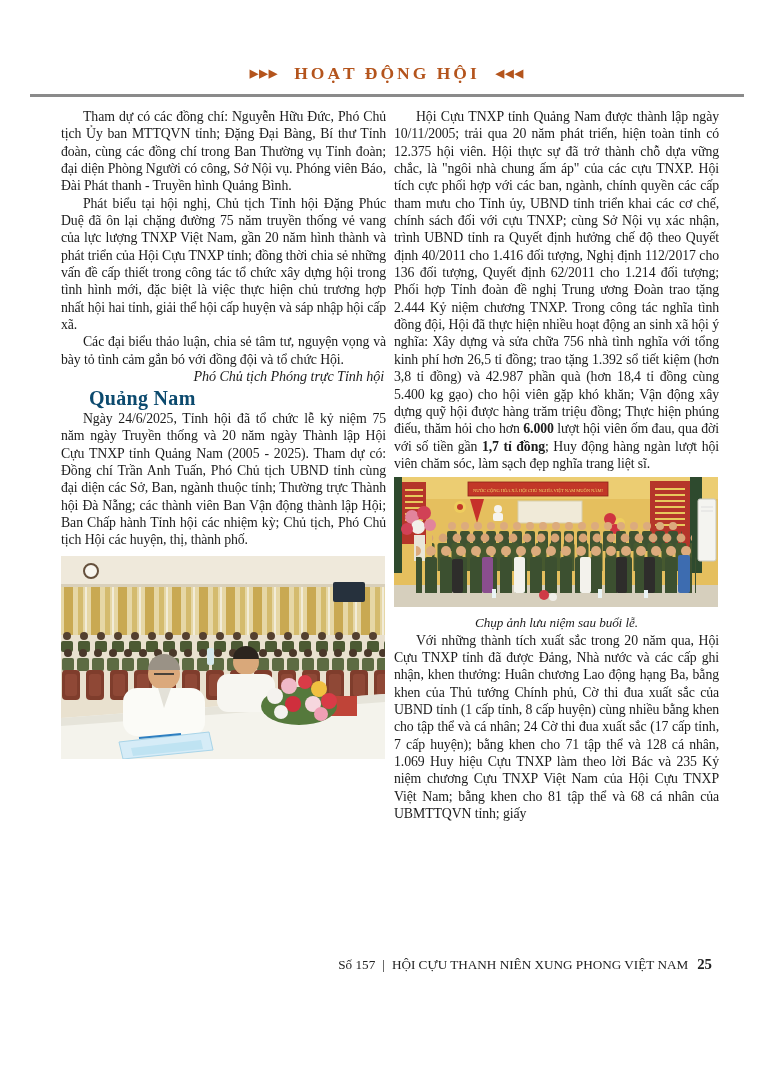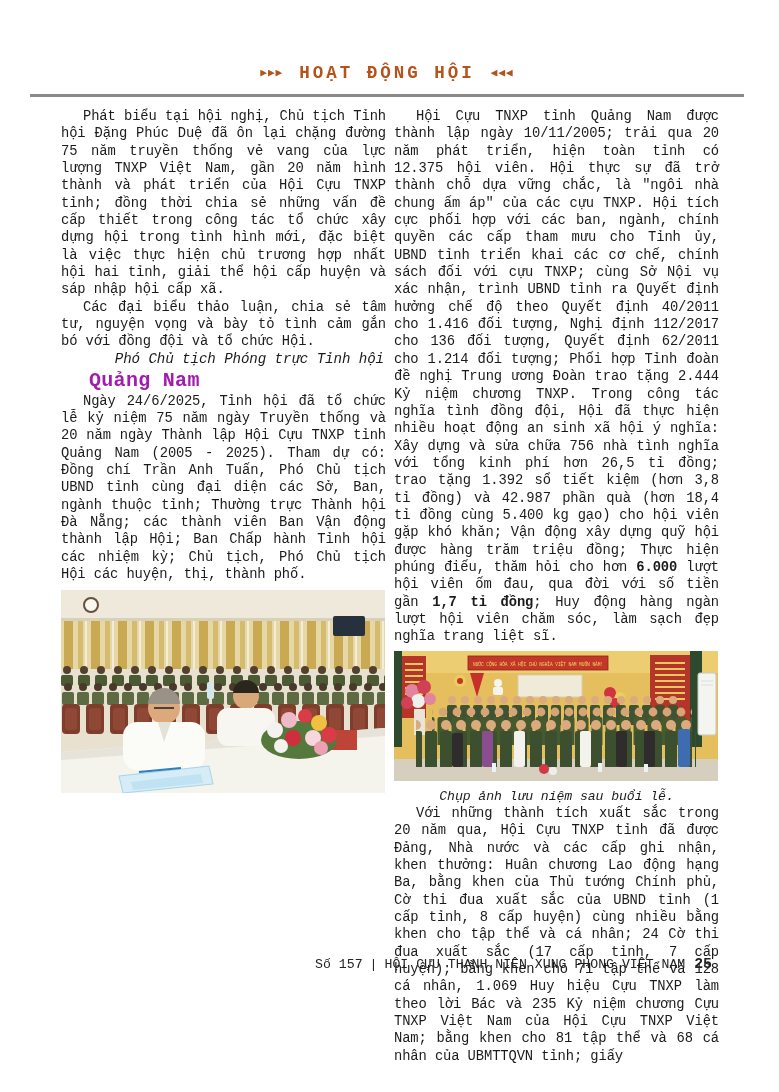--- a/index.html
+++ b/index.html
@@ -1,32 +1,32 @@
 <!DOCTYPE html>
 <html lang="vi"><head>
 <meta charset="utf-8">
 <style>
   html,body{margin:0;padding:0;background:#ffffff;}
   .page{position:relative;width:774px;height:1092px;background:#ffffff;overflow:hidden;
-        font-family:Liberation Mono, monospace;color:#1b1b1b;}
+        font-family:Liberation Serif, serif;color:#1b1b1b;}
   
   .hdr{position:absolute;top:63px;left:0;right:0;text-align:center;color:#b4541c;font-weight:bold;white-space:nowrap;}
   .hdr .arrows{font-size:11px;letter-spacing:1px;vertical-align:2px;}
   .hdr .title{font-size:17.5px;letter-spacing:3px;margin:0 16px;}
   .rule{position:absolute;top:94px;left:30px;right:30px;height:3px;background:#8a8a8a;}
   
   .col{position:absolute;top:108px;width:325px;font-size:13.8px;line-height:17.35px;
        text-align:justify;letter-spacing:-0.1px;}
   .col.left{left:61px;}
   .col.right{left:394px;}
   p.body{margin:0;text-indent:22px;}
   .b{font-weight:bold;}
   .author-name{margin:2px 2px 0 0;text-align:right;font-weight:bold;font-size:14.2px;}
   .author-title{margin:0 2px 0 0;text-align:right;font-style:italic;font-size:14.2px;}
-  .section-heading{margin:4px 0 3px 28px;color:#a21caf;font-weight:bold;font-size:20px;
+  .section-heading{margin:4px 0 3px 28px;color:#0c4a6e;font-weight:bold;font-size:20px;
                    letter-spacing:0.3px;text-align:left;text-indent:0;}
   figure{margin:0;}
   .fig-left{margin-top:7px;}
   .fig-right{margin-top:5px;}
   figcaption{margin-top:7px;text-align:center;font-style:italic;font-size:13.2px;text-indent:0;}
   .photo{display:block;}
   .after-caption{margin-top:17px;}
   
   .footer{position:absolute;top:956px;right:62px;white-space:nowrap;font-size:13.2px;color:#222;}
   .footer .sep{margin:0 7px;color:#222;}
@@ -36,20 +36,21 @@
 <body>
 
 <div class="page">
 
   <div class="hdr">
     <span class="arrows">▶▶▶</span><span class="title">HOẠT ĐỘNG HỘI</span><span class="arrows">◀◀◀</span>
   </div>
   <div class="rule"></div>
 
   <div class="col left">
+    <p class="body">Tham dự có các đồng chí: Nguyễn Hữu Đức, Phó Chủ tịch Ủy ban MTTQVN tỉnh; Đặng Đại Bàng, Bí thư Tỉnh đoàn, cùng các đồng chí trong Ban Thường vụ Tỉnh đoàn; đại diện Phòng Người có công, Sở Nội vụ. Phóng viên Báo, Đài Phát thanh - Truyền hình Quảng Bình.</p>
     <p class="body">Phát biểu tại hội nghị, Chủ tịch Tỉnh hội Đặng Phúc Duệ đã ôn lại chặng đường 75 năm truyền thống vẻ vang của lực lượng TNXP Việt Nam, gần 20 năm hình thành và phát triển của Hội Cựu TNXP tỉnh; đồng thời chia sẻ những vấn đề cấp thiết trong công tác tổ chức xây dựng hội trong tình hình mới, đặc biệt là việc thực hiện chủ trương hợp nhất hội hai tỉnh, giải thể hội cấp huyện và sáp nhập hội cấp xã.</p>
     <p class="body">Các đại biểu thảo luận, chia sẻ tâm tư, nguyện vọng và bày tỏ tình cảm gắn bó với đồng đội và tổ chức Hội.</p>
     <p class="author-title">Phó Chủ tịch Phóng trực Tỉnh hội</p>
     <p class="section-heading">Quảng Nam</p>
     <p class="body">Ngày 24/6/2025, Tỉnh hội đã tổ chức lễ kỷ niệm 75 năm ngày Truyền thống và 20 năm ngày Thành lập Hội Cựu TNXP tỉnh Quảng Nam (2005 - 2025). Tham dự có: Đồng chí Trần Anh Tuấn, Phó Chủ tịch UBND tỉnh cùng đại diện các Sở, Ban, ngành thuộc tỉnh; Thường trực Thành hội Đà Nẵng; các thành viên Ban Vận động thành lập Hội; Ban Chấp hành Tỉnh hội các nhiệm kỳ; Chủ tịch, Phó Chủ tịch Hội các huyện, thị, thành phố.</p>
 
     <figure class="fig-left">
 
       <svg class="photo" width="324" height="203" viewBox="0 0 324 203" role="img">
         <defs>

